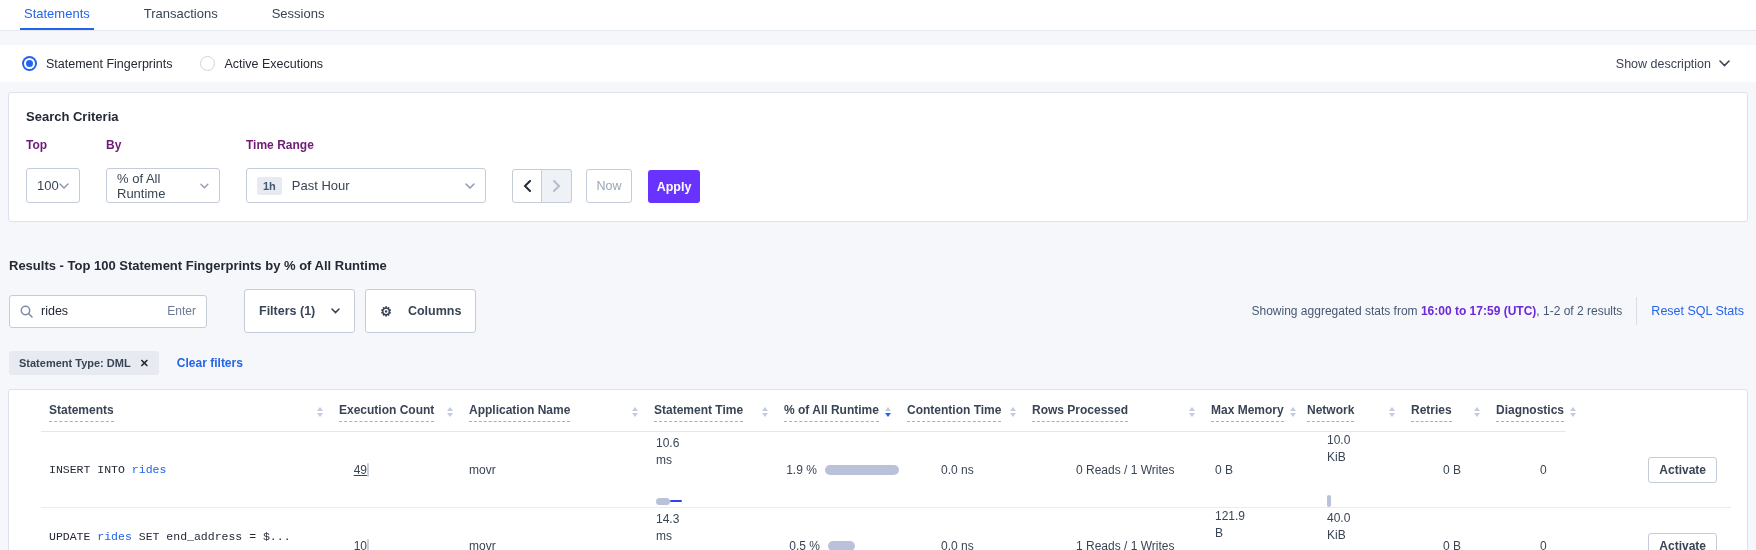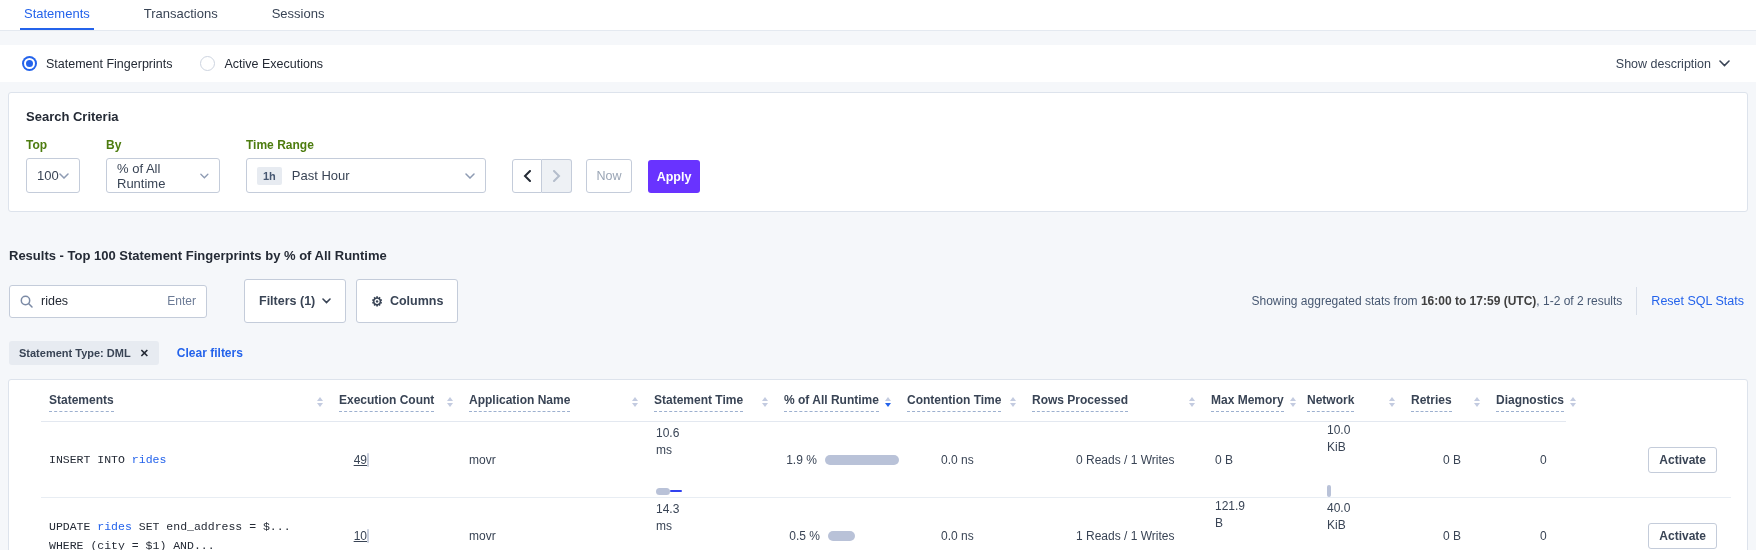--- a/index.html
+++ b/index.html
@@ -24,21 +24,21 @@
                      border:2px solid #fff; box-sizing:content-box; }
   .radio-unsel { width:15px; height:15px; border-radius:50%; border:1px solid #cdd4e0; background:#fff; }
   .show-desc { margin-left:auto; display:flex; align-items:center; gap:8px;
                font-size:12.5px; color:#394455; cursor:pointer; }
   
   .card { margin:10px 8px 0; background:#fff; border:1px solid #dde3ec; border-radius:3px; }
   .criteria { padding:16px 24px 18px 17px; }
   .criteria-title { font-size:13px; font-weight:bold; color:#242a35; }
   .fields { display:flex; margin-top:14px; align-items:flex-end; }
   .field { margin-right:26px; }
-  .field-label { font-size:12px; font-weight:bold; color:#4d7c0f; margin-bottom:6px; }
+  .field-label { font-size:12px; font-weight:bold; color:#701a75; margin-bottom:16px; }
   .select { height:35px; border:1px solid #c4ccda; border-radius:3px; background:#fff;
             display:flex; align-items:center; padding:0 10px; font-size:13px;
             color:#394455; cursor:pointer; }
   .select .chev { margin-left:auto; }
   .sel-top { width:54px; }
   .sel-by { width:114px; }
   .sel-time { width:240px; }
   .time-badge { background:#e7ebf1; border-radius:2px; font-size:11px; font-weight:bold;
                 color:#475872; padding:3px 6px; margin-right:10px; }
   .nav-group { display:flex; margin-right:14px; }
@@ -54,28 +54,28 @@
                display:flex; align-items:center; justify-content:center; }
   
   .results-heading { margin:36px 8px 0 9px; font-size:13px; font-weight:bold; color:#242a35; }
   .toolbar { margin:16px 8px 0 9px; display:flex; align-items:center; }
   .searchbox { width:198px; height:33px; border:1px solid #c4ccda; border-radius:3px;
                background:#fff; display:flex; align-items:center; padding:0 10px; gap:8px; }
   .searchbox input { border:none; outline:none; flex:1; min-width:0; font-size:12.5px;
                      color:#242a35; font-family:inherit; background:transparent; }
   .enter-hint { font-size:12px; color:#6c7b96; }
   .btn-outline { height:44px; border:1px solid #c4ccda; border-radius:3px; background:#fff;
-                 display:flex; align-items:center; gap:7px; padding:0 14px;
+                 display:flex; align-items:center; gap:16px; padding:0 14px;
                  font-size:12.5px; font-weight:bold; color:#394455; cursor:pointer; }
   .btn-filters { margin-left:37px; }
   .btn-columns { margin-left:10px; }
   .gear { font-size:13px; color:#394455; line-height:1; }
   .stats-area { margin-left:auto; display:flex; align-items:center; }
   .stats-text { font-size:12px; color:#475872; }
-  .stats-text b { color:#404040; }
+  .stats-text b { color:#6d28d9; }
   .vdiv { width:1px; height:28px; background:#d8dee8; margin:0 14px; }
   .reset-link { color:#2463eb; font-size:12.5px; cursor:pointer; margin-right:4px; }
   .chiprow { margin:18px 8px 0 9px; display:flex; align-items:center; }
   .chip { background:#e7ebf1; border-radius:3px; height:24px; display:flex; align-items:center;
           padding:0 10px; font-size:11px; font-weight:bold; color:#394455; gap:9px; }
   .chip .x { font-size:11px; color:#242a35; cursor:pointer; }
   .clear-link { margin-left:18px; color:#2463eb; font-size:12px; font-weight:bold; cursor:pointer; }
   
   .table-card { margin-top:14px; padding:0 16px 0 32px; }
   .tgrid { display:grid;

